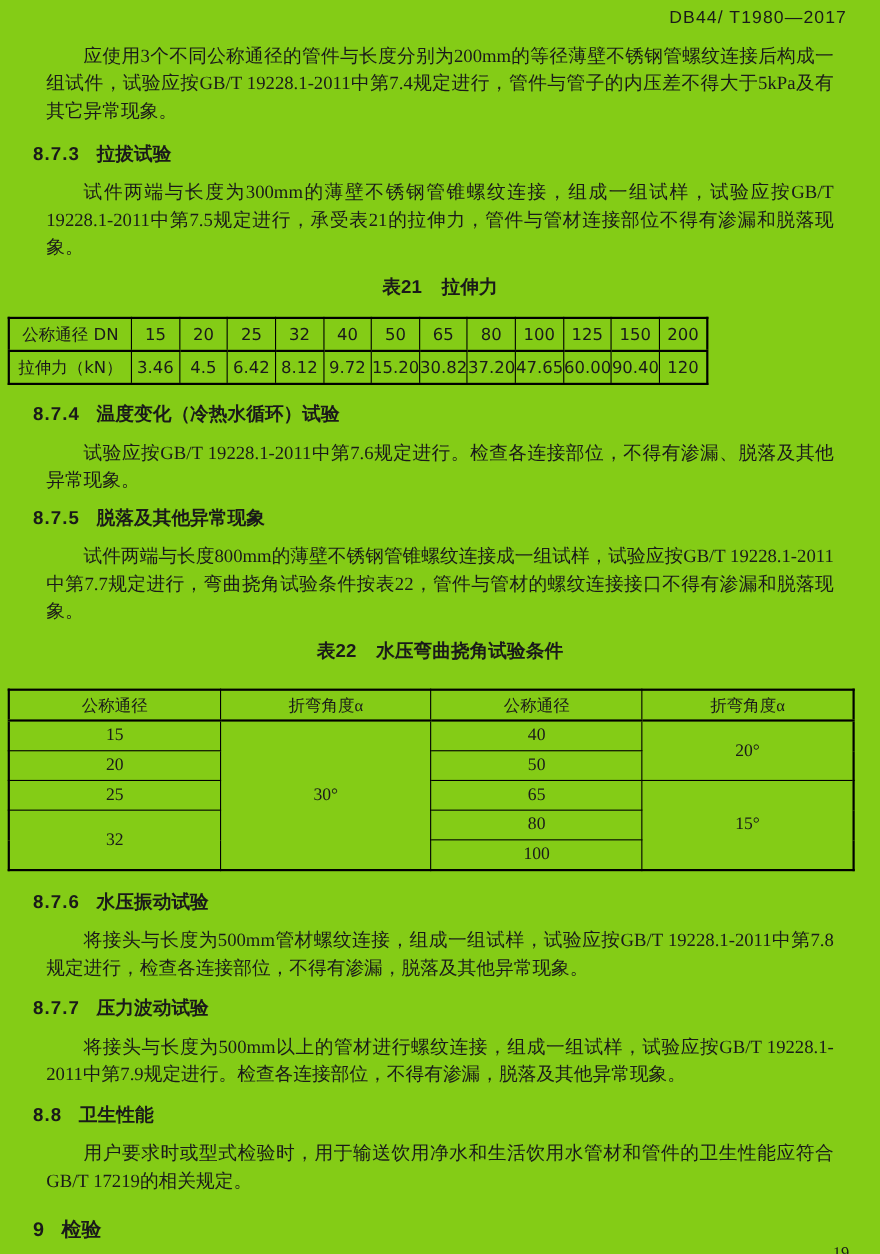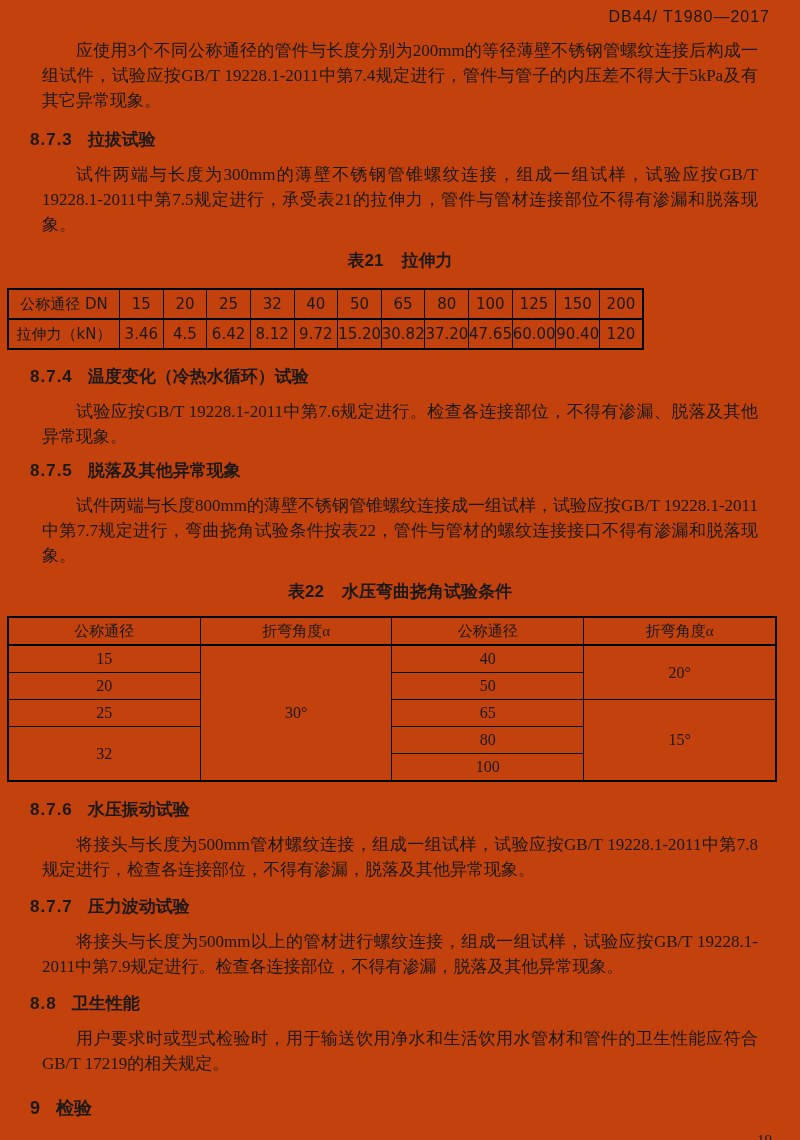--- a/index.html
+++ b/index.html
@@ -1,20 +1,20 @@
 <!DOCTYPE html>
 <html lang="zh"><head>
 <meta charset="utf-8">
 <style>
   html,body{margin:0;padding:0;background:#fff;}
   .page{
     position:relative;
     width:800px;height:1140px;
     box-sizing:border-box;
-    background:#c2410c;
+    background:#84cc16;
     color:#1a1a1a;
     font-family:"Liberation Serif","DejaVu Serif",serif;
     overflow:hidden;
     padding:8px 30px 0 30px;
   }
   .doc-header{
     text-align:right;
     font-family:"Liberation Sans","DejaVu Sans",sans-serif;
     font-size:16px;
     letter-spacing:1px;
@@ -76,21 +76,21 @@
     width:637px;
     border:2px solid #000;
     font-family:"DejaVu Sans","Liberation Sans",sans-serif;
     font-size:15px;
   }
   .t21 td{height:28px;}
   .t21 .rowlabel{width:110px;font-size:15px;}
   .t21 tr:first-child td{border-bottom:2px solid #000;}
   
   .t22{
-    margin-top:14px;
+    margin-top:24px;
     margin-left:-23px;
     width:770px;
     border:2px solid #000;
     font-family:"Liberation Serif","DejaVu Serif",serif;
     font-size:16px;
   }
   .t22 td{height:26px;}
   .t22 td.colw{width:25%;}
   .t22 tr.hdr td{border-bottom:2px solid #000;font-size:15px;}
   .page-number{

